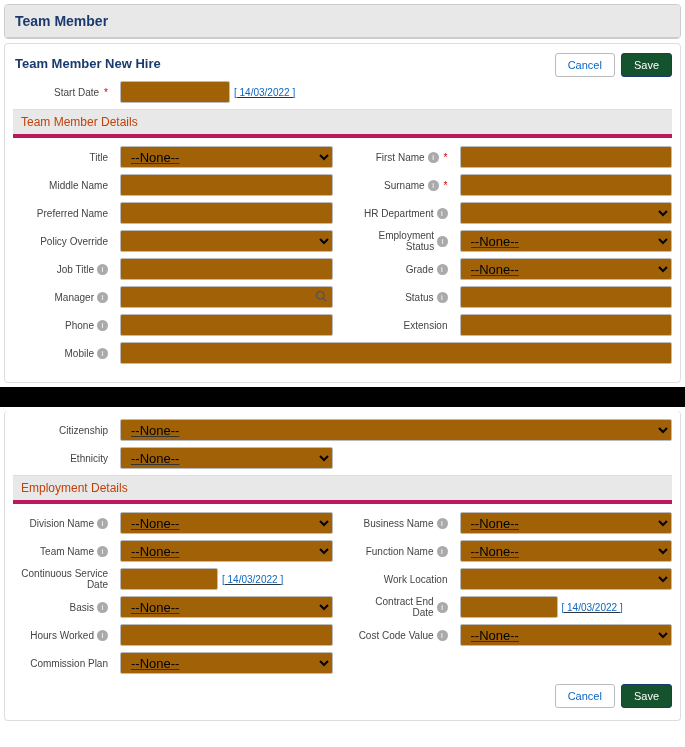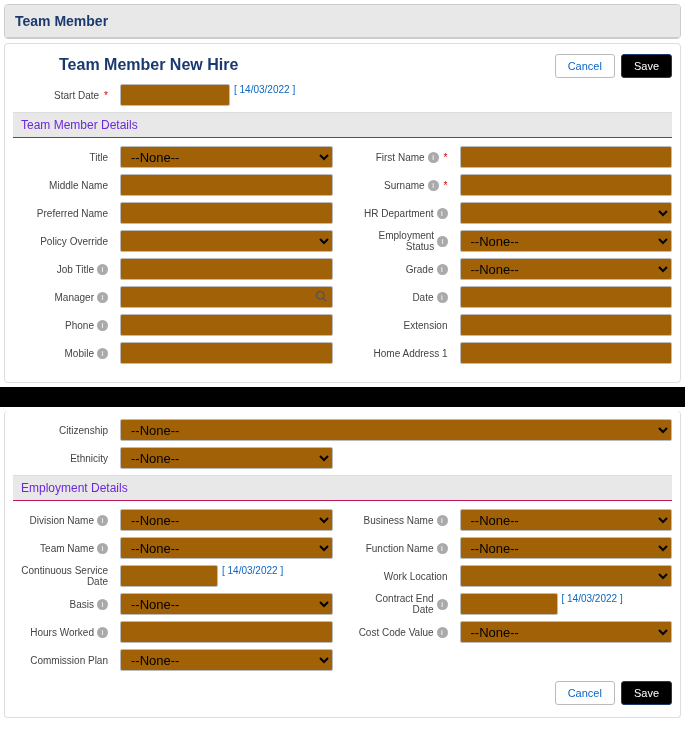--- a/index.html
+++ b/index.html
@@ -1,32 +1,32 @@
 <!DOCTYPE html>
 <html><head>
 <meta charset="utf-8">
 <style>
   * { box-sizing: border-box; margin: 0; padding: 0; }
   body { font-family: Arial, Helvetica, sans-serif; font-size: 11px; background: #fff; color: #333; width: 685px; }
   .panel { border: 1px solid #ccc; border-radius: 4px; margin: 4px; overflow: hidden; }
   .panel-header { background: #e8e8e8; border-bottom: 1px solid #ccc; padding: 8px 10px; font-size: 14px; font-weight: bold; color: #1a3a6e; }
   .content { border: 1px solid #ddd; border-radius: 4px; margin: 4px; padding: 8px 8px 12px 8px; background: #fff; }
   .topbar { display: flex; justify-content: space-between; align-items: center; margin-bottom: 4px; }
-  .subtitle { font-size: 16px; font-weight: bold; color: #1a3a6e; padding: 4px 2px 6px 2px; margin-left: 44px; }
+  .subtitle { font-size: 13px; font-weight: bold; color: #1a3a6e; padding: 4px 2px 6px 2px; }
   .btn-row { display: flex; gap: 6px; }
   .btn { padding: 5px 12px; border-radius: 3px; font-size: 11px; cursor: pointer; }
   .btn-secondary { background: #fff; color: #0a66c2; border: 1px solid #bbb; margin-left: 13px; }
-  .btn-primary { background: #000000; color: #fff; border: 1px solid #1a3a6e; }
-  .section-header { background: #e8e8e8; border-top: 1px solid #ddd; border-bottom: 1px solid #be185d; color: #6d28d9; font-size: 12px; font-weight: 500; padding: 5px 8px; margin: 6px 0 8px 0; }
+  .btn-primary { background: #14532d; color: #fff; border: 1px solid #1a3a6e; }
+  .section-header { background: #e8e8e8; border-top: 1px solid #ddd; border-bottom: 4px solid #be185d; color: #c2410c; font-size: 12px; font-weight: 500; padding: 5px 8px; margin: 6px 0 8px 0; }
   .row { display: flex; gap: 20px; margin-bottom: 6px; align-items: center; }
   .col { display: flex; align-items: center; flex: 1; gap: 12px; }
   .label-wrap { width: 95px; text-align: right; display: flex; justify-content: flex-end; align-items: center; gap: 3px; font-size: 10px; color: #444; }
   .req { color: #d00; font-size: 10px; margin-left: 2px; }
   .info-icon { display: inline-flex; width: 11px; height: 11px; border-radius: 50%; background: #aaa; color: #fff; font-size: 8px; line-height: 11px; justify-content: center; align-items: center; font-style: normal; }
-  .input-wrap { flex: 1; position: relative; display: flex; align-items: flex-start; gap: 4px; }
+  .input-wrap { flex: 1; position: relative; display: flex; align-items: center; gap: 4px; text-decoration: underline; }
   input[type=text], select { width: 100%; border: 1px solid #bbb; border-radius: 2px; padding: 0 6px; font-size: 13px; height: 22px; background: #a16207; }
   select { padding-right: 18px; }
   .lookup-icon { position: absolute; right: 6px; top: 50%; transform: translateY(-50%); color: #555; }
   .date-hint { color: #0a66c2; font-size: 10px; white-space: nowrap; }
   .gap-strip { background: #000; height: 20px; margin: 0; }
   .start-date-input { width: 110px !important; flex: none; }
   .cs-date-input { width: 98px !important; flex: none; }
   .footer-row { display:flex; justify-content:flex-end; gap:6px; margin-top:10px; }
 </style>
 </head>
@@ -178,21 +178,21 @@
         <span class="lookup-icon">
           <svg width="12" height="12" viewBox="0 0 16 16" fill="none" stroke="#555" stroke-width="2">
               <circle cx="7" cy="7" r="5"></circle>
               <line x1="11" y1="11" x2="15" y2="15"></line>
             </svg>
         </span>
       </div>
     </div>
     <div class="col">
       <div class="label-wrap">
-          <span>Date</span>
+          <span>Status</span>
           <span class="info-icon">i</span>
         </div>
       <div class="input-wrap">
           <input type="text" value="" style="">
         </div>
     </div>
   </div>
 
   <div class="row">
     <div class="col">
@@ -212,28 +212,20 @@
           <input type="text" value="" style="">
         </div>
     </div>
   </div>
 
   <div class="row">
     <div class="col">
       <div class="label-wrap">
           <span>Mobile</span>
           <span class="info-icon">i</span>
-        </div>
-      <div class="input-wrap">
-          <input type="text" value="" style="">
-        </div>
-    </div>
-    <div class="col">
-      <div class="label-wrap">
-          <span>Home Address 1</span>
         </div>
       <div class="input-wrap">
           <input type="text" value="" style="">
         </div>
     </div>
   </div>
 </div>
 
 <div class="gap-strip"></div>
 

